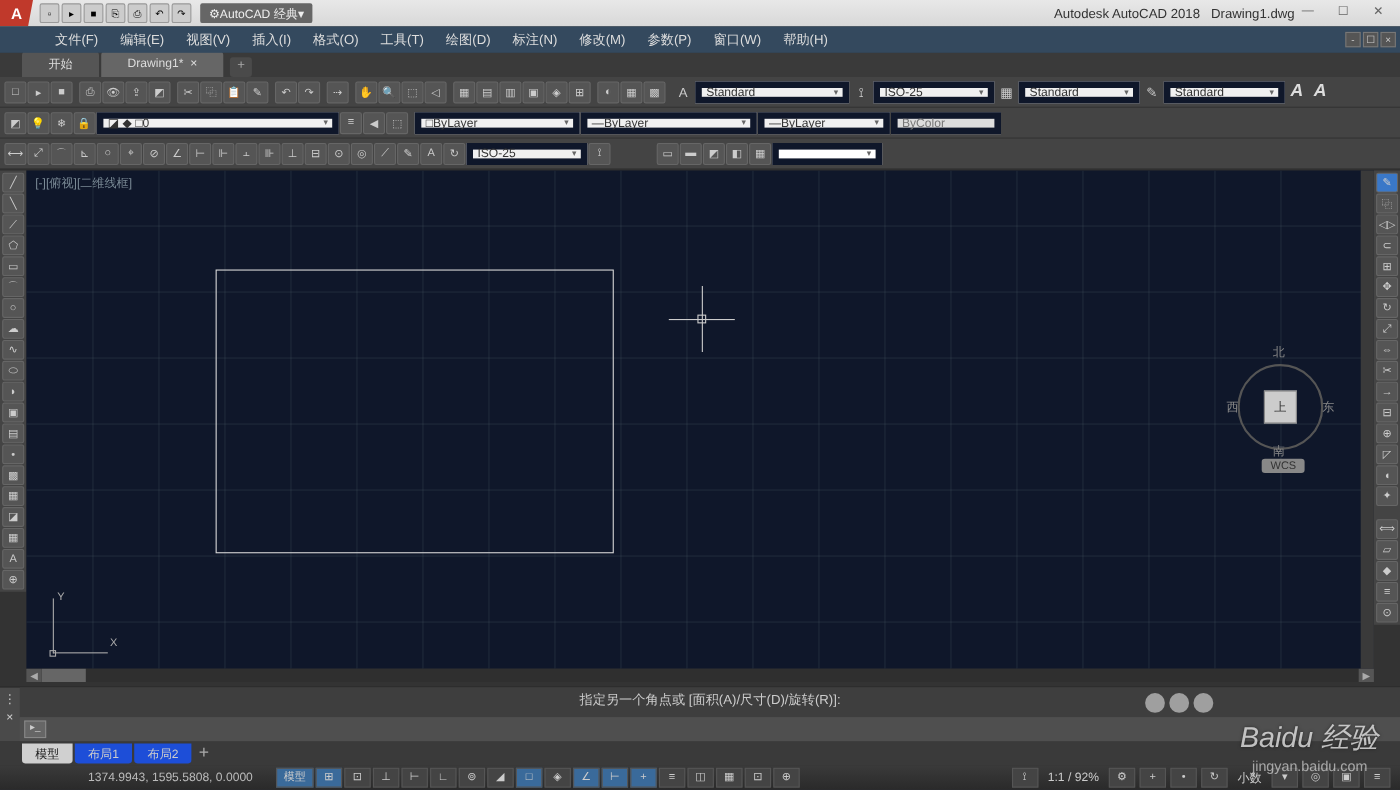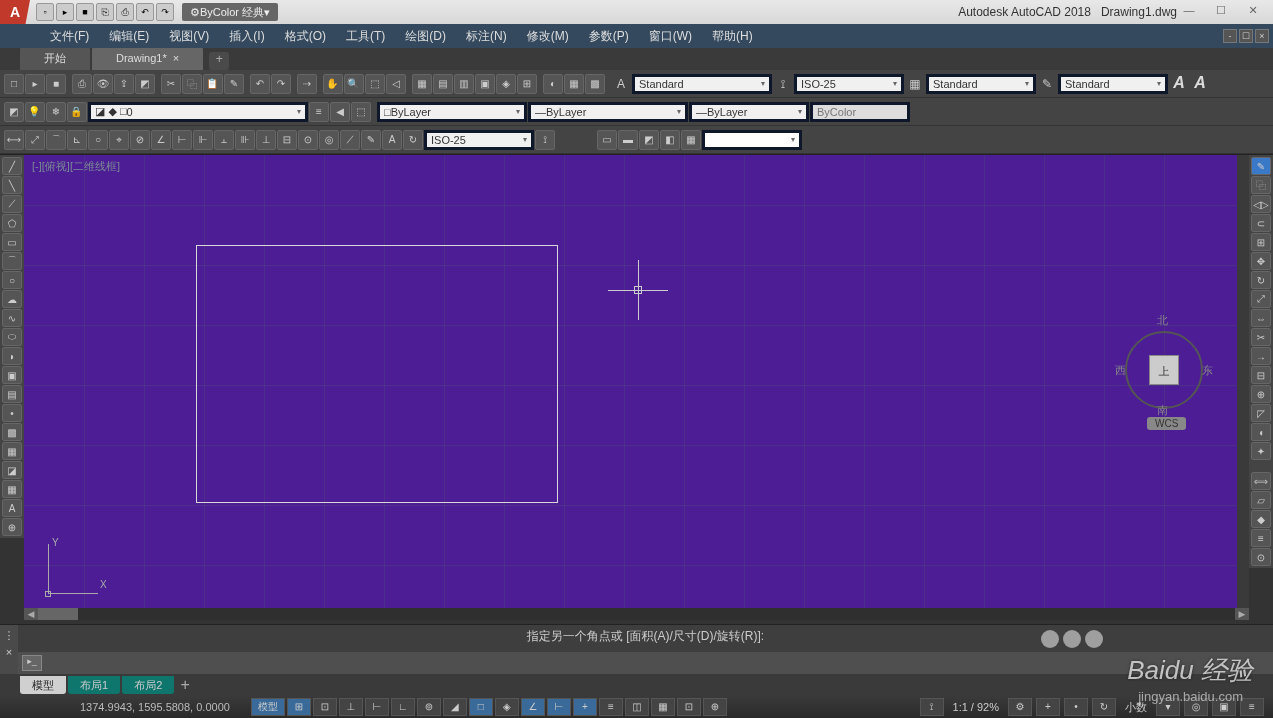--- a/index.html
+++ b/index.html
@@ -25,36 +25,36 @@
 .filetabs { height: 22px; background: #3a3a3a; display: flex; align-items: flex-end; padding-left: 20px; }
 .filetab { height: 24px; padding: 0 24px; background: #555; color: #ddd; font-size: 11px; display: flex; align-items: center; border-radius: 4px 4px 0 0; margin-right: 2px; cursor: pointer; }
 .filetab.active { background: #666; }
 .newtab { width: 20px; height: 18px; background: #4a4a4a; border-radius: 3px; margin-left: 4px; text-align: center; color: #aaa; font-size: 12px; cursor: pointer; }
 
 
 .toolbars { background: #444; border-bottom: 1px solid #222; }
 .tb-row { height: 28px; display: flex; align-items: center; padding: 0 4px; gap: 1px; border-bottom: 1px solid #333; }
 .tb-btn { width: 20px; height: 20px; background: #555; border: 1px solid #666; border-radius: 2px; font-size: 10px; color: #ccc; display: flex; align-items: center; justify-content: center; cursor: pointer; }
 .tb-sep { width: 4px; }
-.tb-combo { height: 20px; background: #f0f0f0; border: 3px solid #0f172a; font-size: 11px; padding: 0 4px; display: flex; align-items: center; color: #333; cursor: pointer; }
+.tb-combo { height: 20px; background: #f0f0f0; border: 6px solid #0f172a; font-size: 11px; padding: 0 4px; display: flex; align-items: center; color: #333; cursor: pointer; }
 .tb-combo .arrow { margin-left: auto; font-size: 8px; color: #666; }
 .tb-label-icon { width: 20px; height: 20px; display: flex; align-items: center; justify-content: center; color: #ccc; font-size: 12px; }
 .big-letter { width: 20px; height: 20px; font-size: 16px; font-weight: bold; color: #ddd; font-style: italic; text-align: center; cursor: pointer; }
 
 
 .left-tb { position: absolute; left: 0; top: 155px; width: 24px; display: flex; flex-direction: column; gap: 1px; background: #444; padding: 2px; }
 .left-tb .tb-btn { width: 20px; height: 18px; }
 
 
 .right-tb { position: absolute; right: 0; top: 155px; width: 24px; display: flex; flex-direction: column; gap: 1px; background: #444; padding: 2px; }
 .right-tb .tb-btn { width: 20px; height: 18px; }
 .right-tb .gap { height: 10px; }
 
 
-.canvas { position: absolute; left: 24px; top: 155px; right: 24px; bottom: 110px; background: #4c1d95; overflow: hidden; }
+.canvas { position: absolute; left: 24px; top: 155px; right: 24px; bottom: 110px; background: #0f172a; overflow: hidden; }
 .grid-line-v { position: absolute; top: 0; bottom: 0; width: 1px; background: rgba(80,100,110,0.25); }
 .grid-line-h { position: absolute; left: 0; right: 0; height: 1px; background: rgba(80,100,110,0.25); }
 .viewport-label { position: absolute; top: 4px; left: 8px; color: #7a8a95; font-size: 11px; }
 .rect-shape { position: absolute; border: 1px solid #d8d8d8; }
 .crosshair-v { position: absolute; width: 1px; height: 60px; background: #ccc; }
 .crosshair-h { position: absolute; height: 1px; width: 60px; background: #ccc; }
 .crosshair-box { position: absolute; width: 8px; height: 8px; border: 1px solid #ccc; }
 .ucs-y { position: absolute; left: 28px; bottom: 60px; color: #aaa; font-size: 10px; }
 .ucs-x { position: absolute; left: 76px; bottom: 18px; color: #aaa; font-size: 10px; }
 .ucs-line-v { position: absolute; left: 24px; bottom: 14px; width: 1px; height: 50px; background: #aaa; }
@@ -79,21 +79,21 @@
 .cmd-area { position: absolute; left: 0; right: 0; bottom: 44px; height: 50px; background: #4a4a4a; border-top: 1px solid #222; display: flex; }
 .cmd-close { width: 18px; display: flex; flex-direction: column; align-items: center; justify-content: flex-start; color: #ccc; font-size: 11px; gap: 4px; padding-top: 4px; }
 .cmd-content { flex: 1; display: flex; flex-direction: column; }
 .cmd-history { flex: 1; background: #3e3e3e; color: #ccc; font-size: 12px; padding: 3px 6px; text-align: center; }
 .cmd-input-row { height: 22px; background: #4f4f4f; display: flex; align-items: center; padding: 0 4px; }
 .cmd-prompt { width: 20px; height: 16px; background: #666; border: 1px solid #888; margin-right: 6px; font-size: 9px; text-align: center; color: #ccc; cursor: pointer; }
 .cmd-input { flex: 1; color: #999; font-style: italic; font-size: 12px; }
 
 
 .layout-tabs { position: absolute; left: 0; right: 0; bottom: 22px; height: 22px; background: #3a3a3a; display: flex; align-items: center; padding-left: 20px; }
-.layout-tab { height: 18px; padding: 0 12px; font-size: 11px; color: #ccc; background: #0f766e; margin-right: 2px; border-radius: 0 0 3px 3px; display: flex; align-items: center; cursor: pointer; }
+.layout-tab { height: 18px; padding: 0 12px; font-size: 11px; color: #ccc; background: #1d4ed8; margin-right: 2px; border-radius: 0 0 3px 3px; display: flex; align-items: center; cursor: pointer; }
 .layout-tab.active { background: #d0d0d0; color: #222; }
 .add-layout { width: 18px; text-align: center; color: #aaa; cursor: pointer; }
 
 
 .statusbar { position: absolute; left: 0; right: 0; bottom: 0; height: 22px; background: linear-gradient(#3a3a3a, #2a2a2a); display: flex; align-items: center; color: #ccc; font-size: 11px; }
 .status-coords { padding: 0 20px 0 80px; color: #bbb; }
 .status-btn { width: 24px; height: 18px; background: #444; border: 1px solid #555; margin: 0 1px; font-size: 10px; text-align: center; line-height: 16px; cursor: pointer; }
 .status-btn.active { background: #3a6a9a; }
 .status-text { padding: 0 6px; }
 .status-right { margin-left: auto; display: flex; align-items: center; gap: 2px; padding-right: 8px; }
@@ -111,21 +111,21 @@
   <div class="logo">A</div>
   <div class="qat">
     <div class="qat-btn">▫</div>
     <div class="qat-btn">▸</div>
     <div class="qat-btn">■</div>
     <div class="qat-btn">⎘</div>
     <div class="qat-btn">⎙</div>
     <div class="qat-btn">↶</div>
     <div class="qat-btn">↷</div>
   </div>
-  <div class="workspace-sel">⚙ <span>ByColor 经典</span> ▾</div>
+  <div class="workspace-sel">⚙ <span>AutoCAD 经典</span> ▾</div>
   <div class="title-text">
     <span>Autodesk AutoCAD 2018</span>&nbsp;&nbsp;&nbsp;<span>Drawing1.dwg</span>
   </div>
   <div class="win-controls">
     <div class="win-btn">—</div>
     <div class="win-btn">☐</div>
     <div class="win-btn">✕</div>
   </div>
 </div>
 

